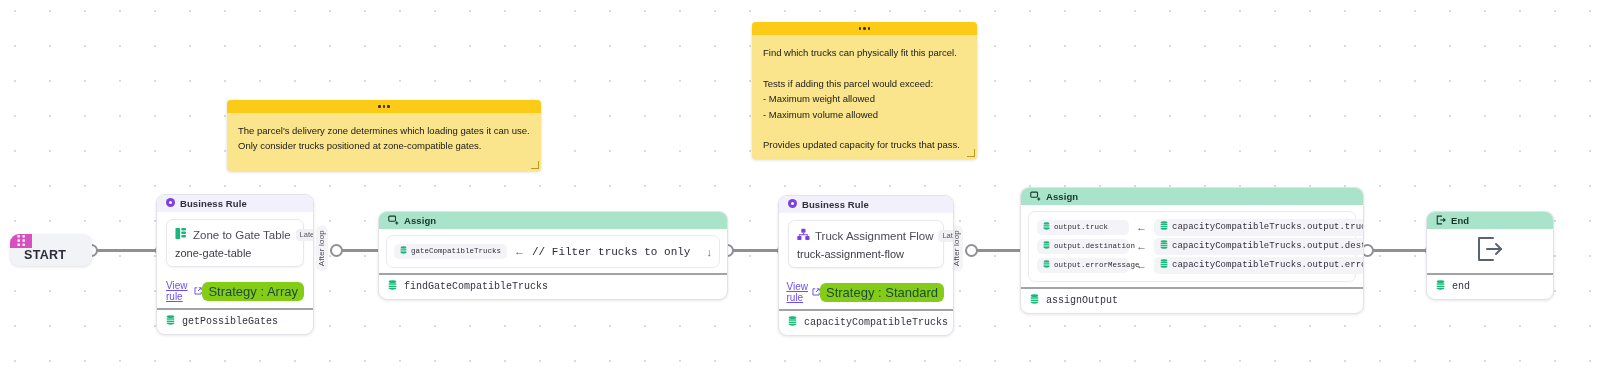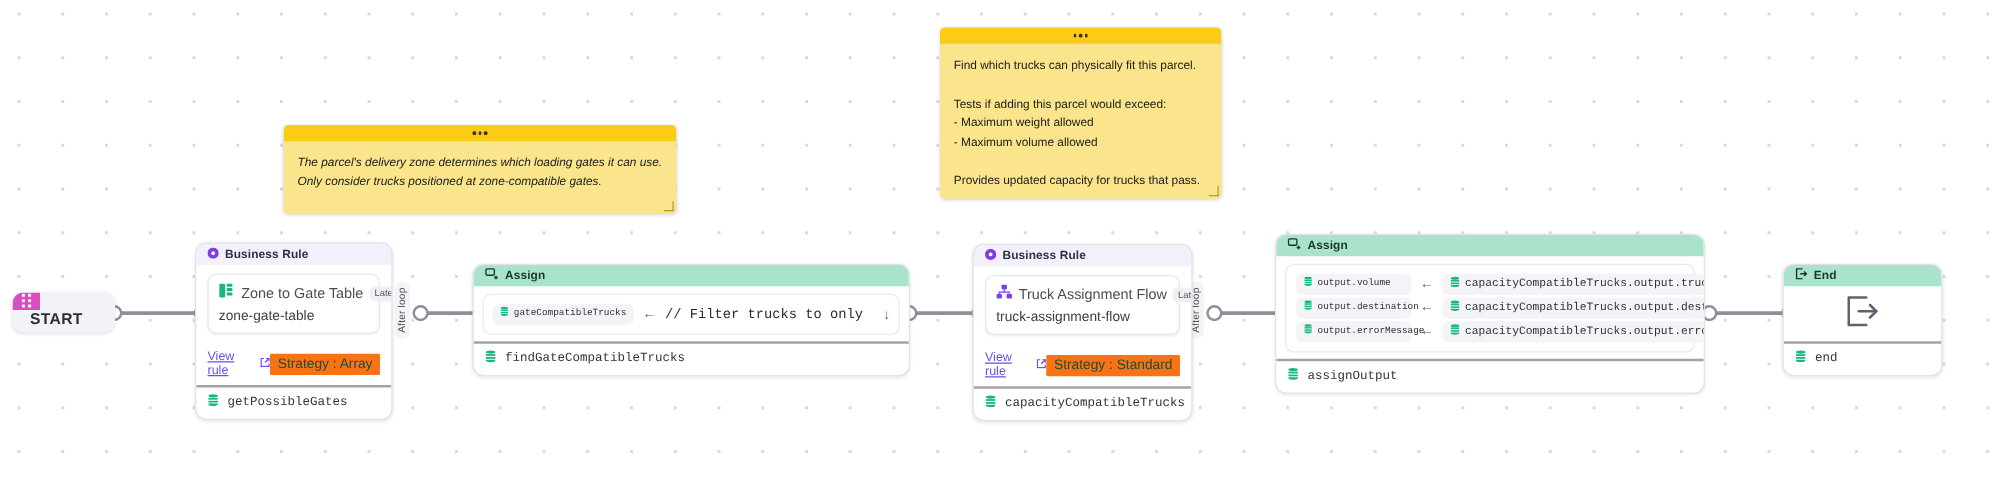--- a/index.html
+++ b/index.html
@@ -123,24 +123,24 @@
   .view-rule {
     display: flex;
     align-items: center;
     gap: 4px;
     color: #6b4ef0;
     font-size: 10px;
     text-decoration: underline;
     cursor: pointer;
   }
   .strategy-badge {
-    font-size: 11px;
+    font-size: 13px;
     color: #1c4d3a;
-    background: #f97316;
-    border-radius: 1px;
+    background: #84cc16;
+    border-radius: 6px;
     padding: 3px 6px;
     line-height: 1;
     white-space: nowrap;
   }
   .node-foot {
     border-top: 2px solid #a3a3a3;
     display: flex;
     align-items: center;
     gap: 7px;
     padding: 5px 9px 6px 9px;
@@ -479,21 +479,21 @@
         <div class="assign-row">
           <span class="pill wide">
             <span class="db-ico">
               <svg width="7" height="8" viewBox="0 0 10 11">
                 <ellipse cx="5" cy="1.8" rx="4.2" ry="1.5" fill="#18b87a"></ellipse>
                 <rect x="0.8" y="3.6" width="8.4" height="1.6" fill="#18b87a"></rect>
                 <rect x="0.8" y="6.2" width="8.4" height="1.6" fill="#18b87a"></rect>
                 <path d="M0.8 8.5 v.7 c0 .9 1.9 1.6 4.2 1.6 s4.2-.7 4.2-1.6 v-.7z" fill="#18b87a"></path>
               </svg>
             </span>
-            <span>output.volume</span>
+            <span>output.truck</span>
           </span>
           <span class="arrow-l">←</span>
           <span class="pill" style="font-size:9px;">
             <span class="db-ico">
               <svg width="8" height="9" viewBox="0 0 10 11">
                 <ellipse cx="5" cy="1.8" rx="4.2" ry="1.5" fill="#18b87a"></ellipse>
                 <rect x="0.8" y="3.6" width="8.4" height="1.6" fill="#18b87a"></rect>
                 <rect x="0.8" y="6.2" width="8.4" height="1.6" fill="#18b87a"></rect>
                 <path d="M0.8 8.5 v.7 c0 .9 1.9 1.6 4.2 1.6 s4.2-.7 4.2-1.6 v-.7z" fill="#18b87a"></path>
               </svg>
@@ -594,21 +594,21 @@
           <ellipse cx="5" cy="1.8" rx="4.2" ry="1.5" fill="#18b87a"></ellipse>
           <rect x="0.8" y="3.6" width="8.4" height="1.6" fill="#18b87a"></rect>
           <rect x="0.8" y="6.2" width="8.4" height="1.6" fill="#18b87a"></rect>
           <path d="M0.8 8.5 v.7 c0 .9 1.9 1.6 4.2 1.6 s4.2-.7 4.2-1.6 v-.7z" fill="#18b87a"></path>
         </svg>
       </span>
       <span>end</span>
     </div>
   </div>
 
-  <div class="sticky" style="left:227px; top:100px; width:314px; height:71px;font-style:italic;">
+  <div class="sticky" style="left:227px; top:100px; width:314px; height:71px;">
     <div class="sticky-head">
       <span class="sticky-dots">
           <i></i>
           <i></i>
           <i></i>
         </span>
     </div>
     <div class="sticky-body">The parcel's delivery zone determines which loading gates it can use.
 Only consider trucks positioned at zone-compatible gates.</div>
     <div class="sticky-resize"></div>

